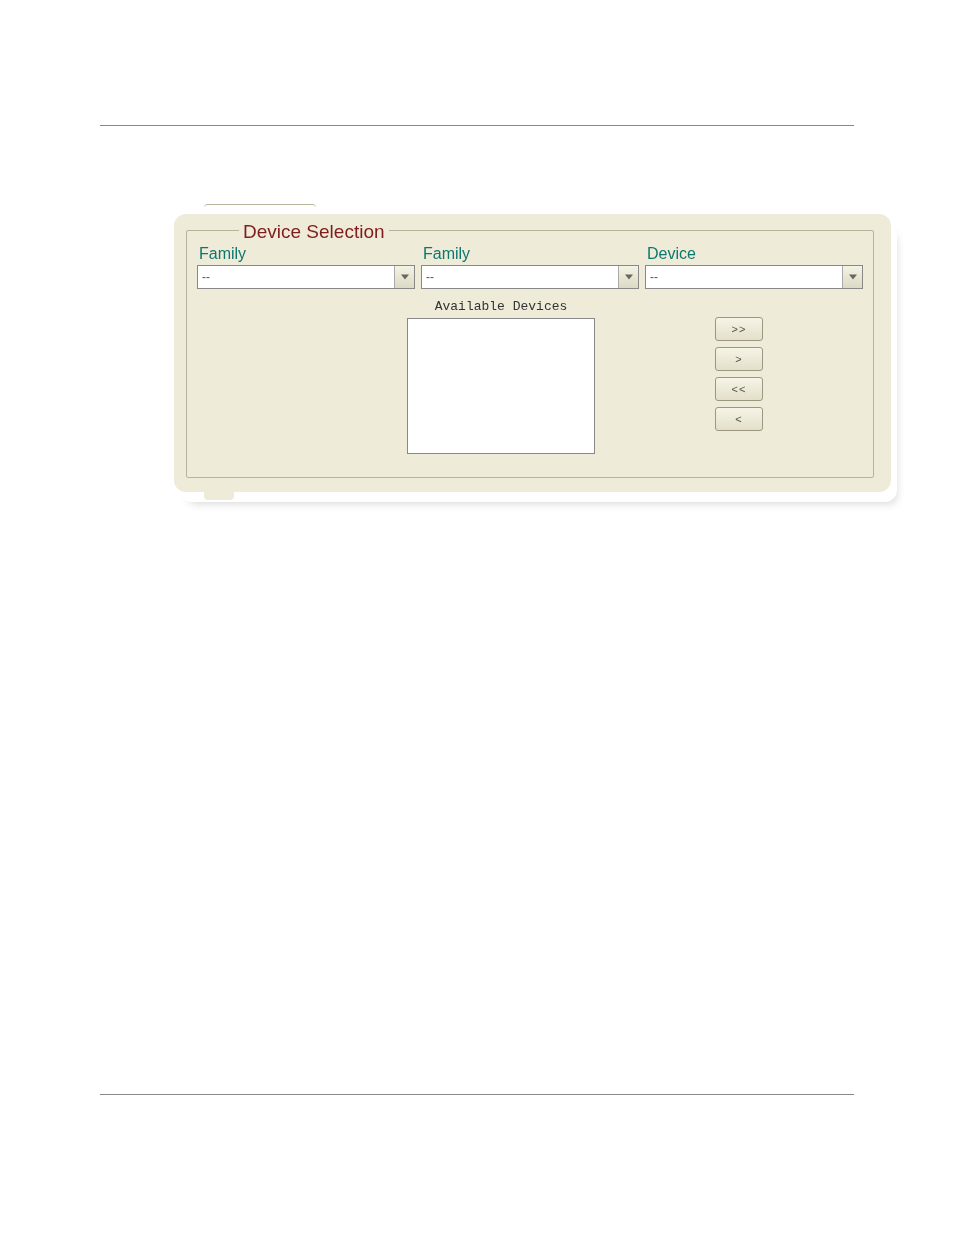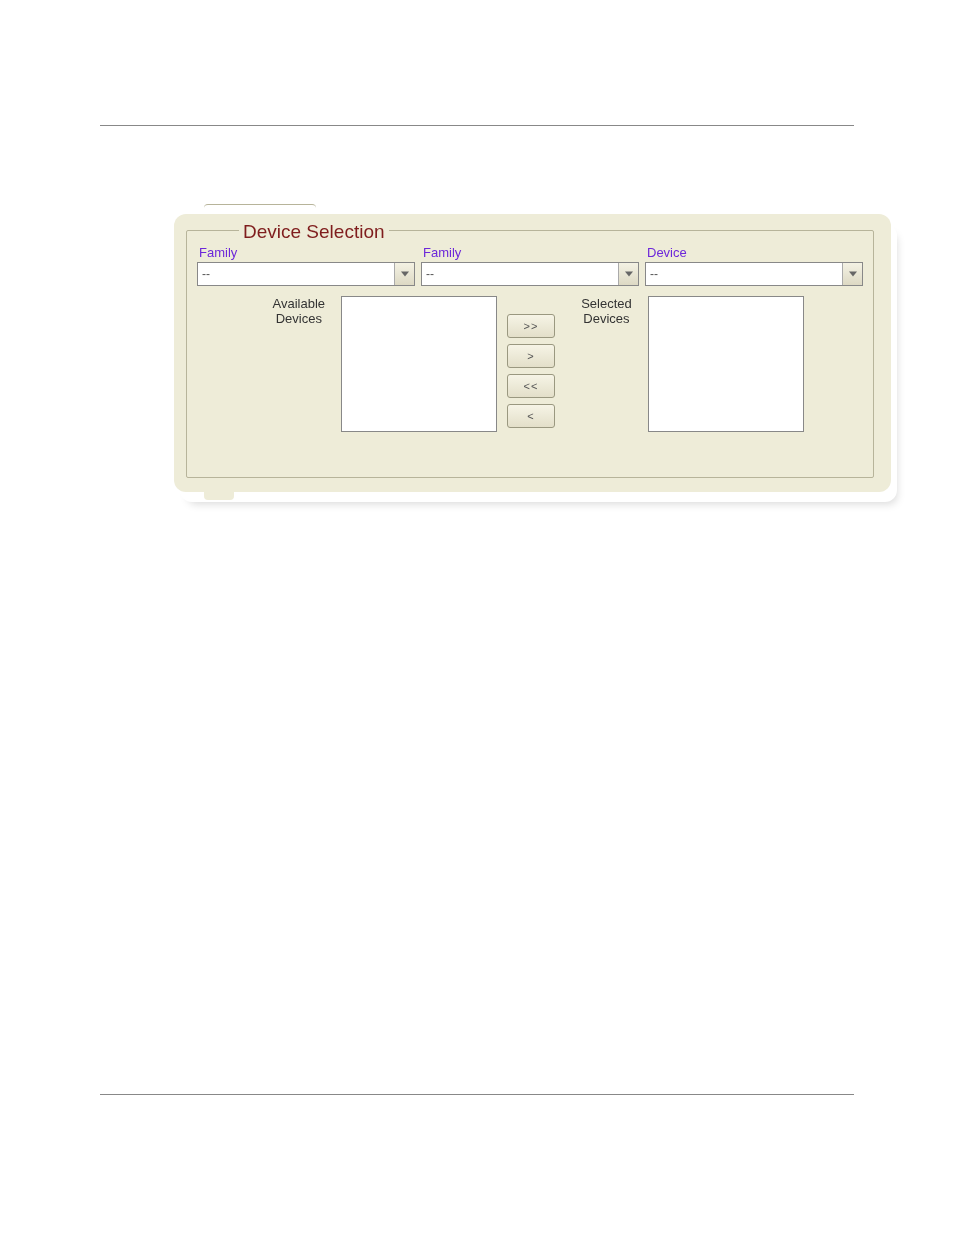--- a/index.html
+++ b/index.html
@@ -84,22 +84,22 @@
     gap: 6px;
     padding: 14px 10px 10px 10px;
   }
   .filter-col {
     flex: 1;
     display: flex;
     flex-direction: column;
     gap: 2px;
   }
   .filter-label {
-    font-size: 13px;
-    color: #6d28d9;
+    font-size: 16px;
+    color: #0f766e;
     padding-left: 2px;
   }
   .combo {
     position: relative;
     height: 24px;
     background: #ffffff;
     border: 1px solid #888;
     display: flex;
     align-items: center;
   }
@@ -123,21 +123,23 @@
     height: 6px;
   }
   .transfer-area {
     display: flex;
     padding: 0 10px 10px 10px;
     gap: 10px;
   }
   .list-col {
     flex: 1;
     display: flex;
-    flex-direction: row;
+    flex-direction: column;
+    align-items: center;
+    font-family: Liberation Mono, monospace;
   }
   .spacer-left {
     width: 90px;
   }
   .spacer-right {
     width: 90px;
   }
   .list-header {
     font-size: 13px;
     color: #333;
@@ -231,23 +233,19 @@
       <div class="list-col">
         <div class="list-header">Available Devices</div>
         <div class="listbox"></div>
       </div>
       <div class="btn-col">
         <div class="tbtn">&gt;&gt;</div>
         <div class="tbtn">&gt;</div>
         <div class="tbtn">&lt;&lt;</div>
         <div class="tbtn">&lt;</div>
       </div>
-      <div class="list-col">
-        <div class="list-header">Selected Devices</div>
-        <div class="listbox"></div>
-      </div>
       <div class="spacer-right"></div>
     </div>
   </div>
   <div class="stub-bottom"></div>
 </div>
 
 <div class="hr-bottom"></div>
 
 </body></html>

